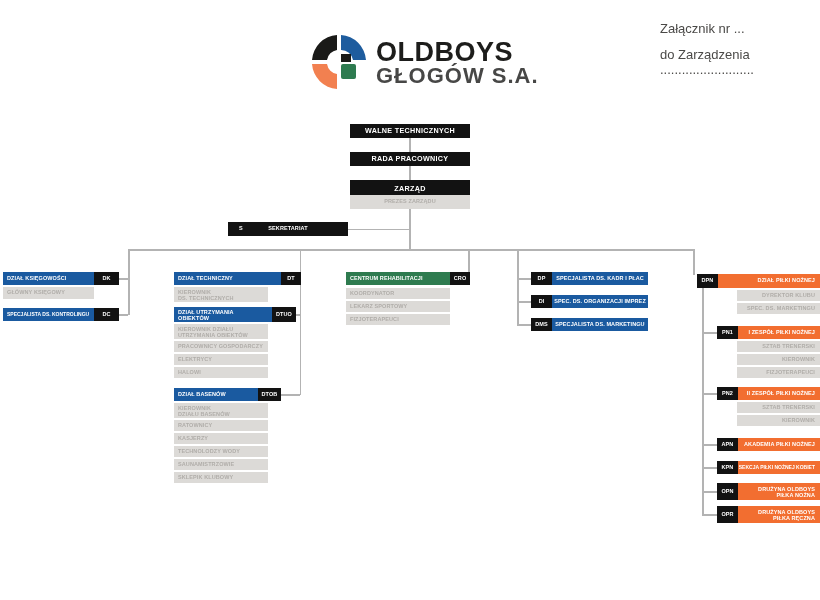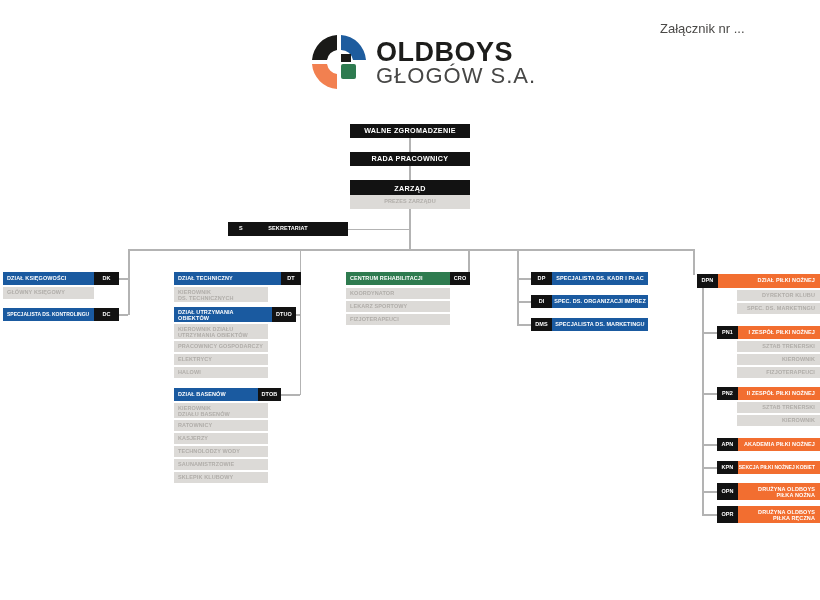--- a/index.html
+++ b/index.html
@@ -13,38 +13,39 @@
   .gray{background:#dcdad7;color:#b0ada9;font-weight:700;}
   .pl{padding-left:4px;}
   .rr{justify-content:flex-end;text-align:right;padding-right:5px;}
   .ctr{justify-content:center;text-align:center;}
   .fs7{font-size:7.2px;letter-spacing:.3px;}
   .fs55{font-size:5.5px;letter-spacing:.1px;}
   .fs5{font-size:5px;}
   .ml{white-space:pre-line;line-height:6px;}
   .line{position:absolute;background:#b3b3b3;}
   .brand1{position:absolute;left:376px;top:37px;font-size:27px;font-weight:800;color:#1d1d1b;letter-spacing:.5px;}
-  .brand2{position:absolute;left:376px;top:63px;font-size:22px;font-weight:400;color:#474746;letter-spacing:1px;}
+  .brand2{position:absolute;left:376px;top:63px;font-size:22px;font-weight:700;color:#474746;letter-spacing:1px;}
   .attach{position:absolute;left:660px;font-size:13px;color:#4a4947;}
 </style>
 </head>
 <body>
 
 <div id="stage">
 
   <svg style="position:absolute;left:310px;top:31px" width="58" height="62" viewBox="0 0 58 62">
     <path d="M27,4 A27,27 0 0 0 2,29 L17,29 A12,12 0 0 1 27,19 Z" fill="#1a1a18"></path>
     <path d="M31,4 A27,27 0 0 1 56,29 L43,29 A12,12 0 0 0 31,19 Z" fill="#1e5c9e"></path>
     <path d="M27,58 A27,27 0 0 1 2,33 L17,33 A12,12 0 0 0 27,43 Z" fill="#f28050"></path>
     <rect x="31" y="23" width="10" height="8" fill="#1a1a18"></rect>
     <rect x="31" y="33" width="15" height="15" rx="2" fill="#2e7b50"></rect>
   </svg>
   <div class="brand1">OLDBOYS</div>
   <div class="brand2">GŁOGÓW S.A.</div>
   <div class="attach" style="top:21px">Załącznik nr ...</div>
+  <div class="attach" style="top:47px">do Zarządzenia ..........................</div>
 
   <div class="line" style="left:409px;top:138px;width:1.5px;height:14px"></div>
   <div class="line" style="left:409px;top:166px;width:1.5px;height:14px"></div>
   <div class="line" style="left:409px;top:194px;width:1.5px;height:56px"></div>
   <div class="line" style="left:348px;top:228.5px;width:61px;height:1.5px"></div>
   <div class="line" style="left:128px;top:249px;width:566px;height:1.5px"></div>
   <div class="line" style="left:128px;top:249px;width:1.5px;height:66px"></div>
   <div class="line" style="left:119px;top:278px;width:9px;height:1.5px"></div>
   <div class="line" style="left:119px;top:314px;width:9px;height:1.5px"></div>
   <div class="line" style="left:299.5px;top:249px;width:1.5px;height:146px"></div>
@@ -57,21 +58,21 @@
   <div class="line" style="left:517px;top:324px;width:14px;height:1.5px"></div>
   <div class="line" style="left:693px;top:249px;width:1.5px;height:26px"></div>
   <div class="line" style="left:702px;top:288px;width:1.5px;height:227px"></div>
   <div class="line" style="left:702px;top:332px;width:15px;height:1.5px"></div>
   <div class="line" style="left:702px;top:393px;width:15px;height:1.5px"></div>
   <div class="line" style="left:702px;top:444px;width:15px;height:1.5px"></div>
   <div class="line" style="left:702px;top:467px;width:15px;height:1.5px"></div>
   <div class="line" style="left:702px;top:491px;width:15px;height:1.5px"></div>
   <div class="line" style="left:702px;top:514px;width:15px;height:1.5px"></div>
 
-  <div class="b black fs7" style="left:350px;top:124px;width:120px;height:14px">WALNE ZGROMADZENIE</div>
+  <div class="b black fs7" style="left:350px;top:124px;width:120px;height:14px">WALNE TECHNICZNYCH</div>
   <div class="b black fs7" style="left:350px;top:152px;width:120px;height:14px">RADA PRACOWNICY</div>
   <div class="b black fs7" style="left:350px;top:180px;width:120px;height:18px">ZARZĄD</div>
   <div class="b gray fs55 ctr" style="left:350px;top:195px;width:120px;height:14px">PREZES ZARZĄDU</div>
   <div class="b black fs55" style="left:228px;top:222px;width:120px;height:14px">
     <span style="position:absolute;left:11px">S</span>
     <span style="flex:1;text-align:center">SEKRETARIAT</span>
   </div>
 
   <div class="b blue fs55 pl" style="left:3px;top:272px;width:91px;height:13px">DZIAŁ KSIĘGOWOŚCI</div>
   <div class="b black fs55" style="left:94px;top:272px;width:25px;height:13px">DK</div>

